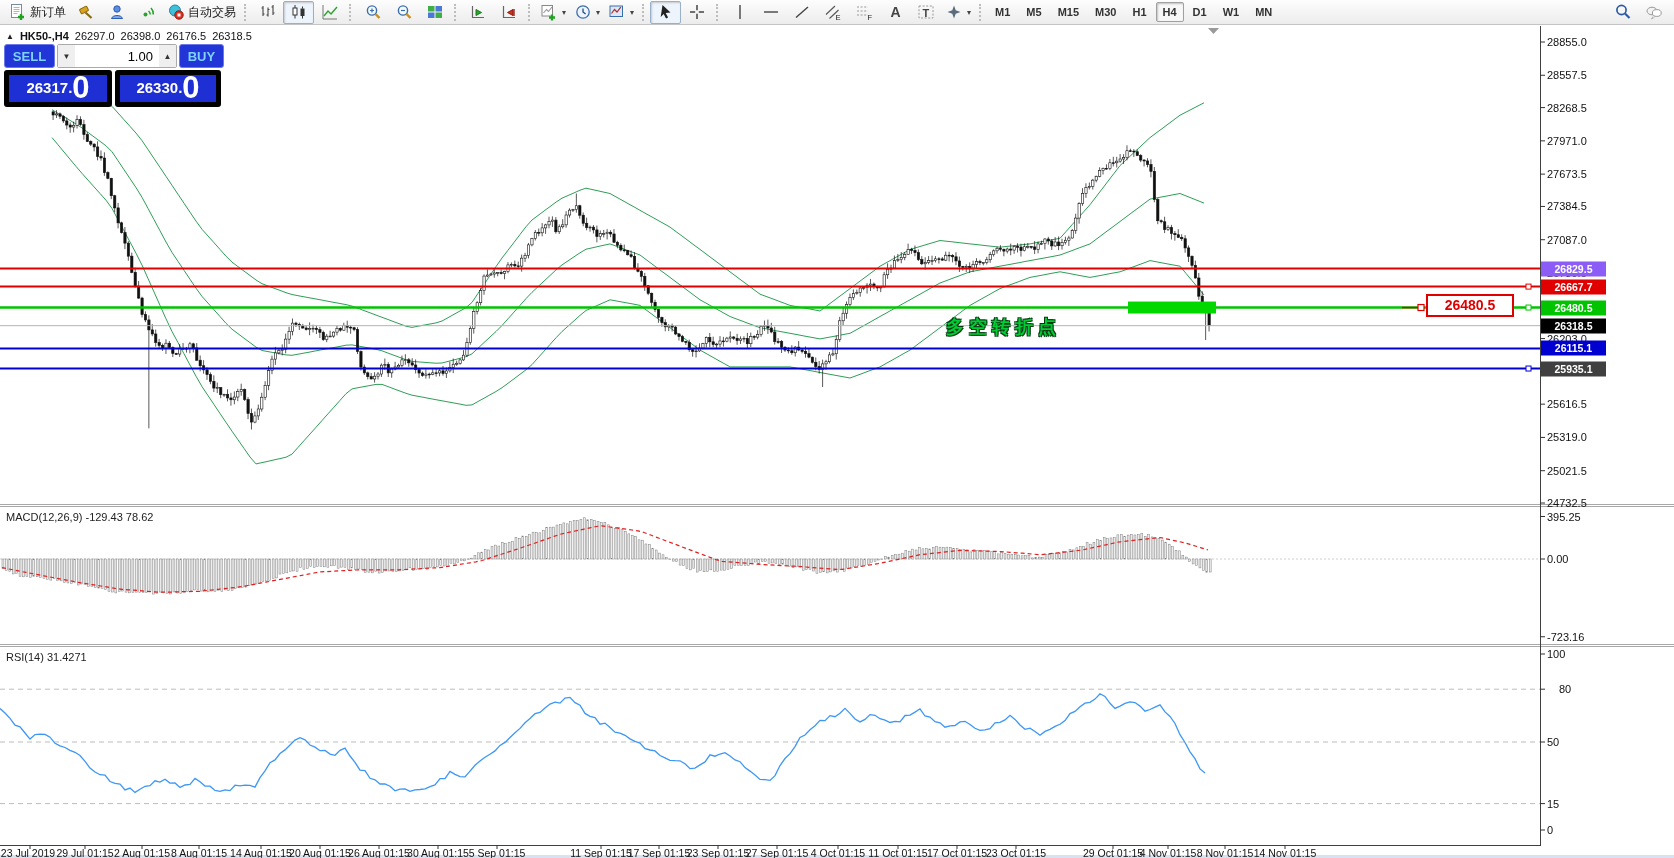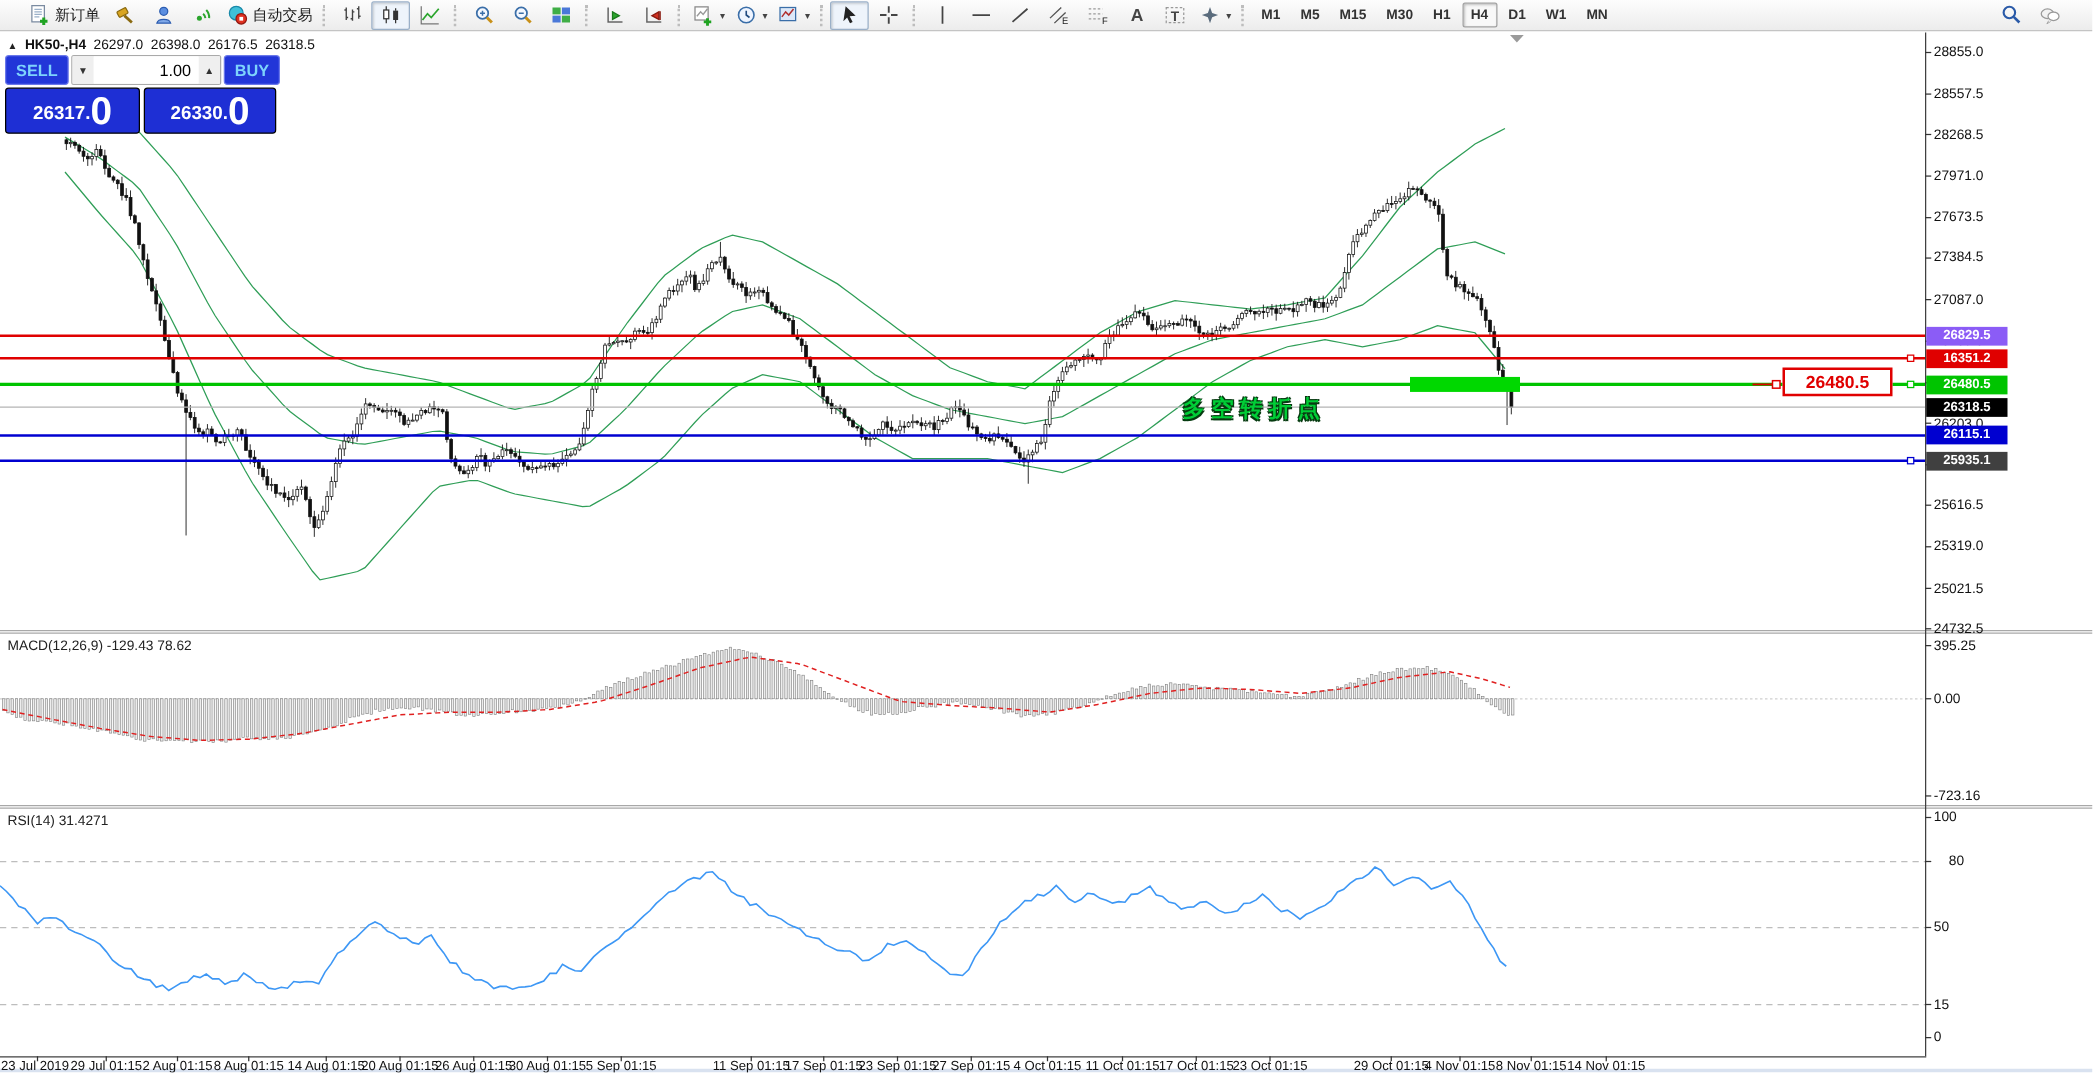--- a/index.html
+++ b/index.html
@@ -1,19 +1,19 @@
 <!DOCTYPE html>
 <html><head>
 <meta charset="utf-8">
 <style>
   html,body{margin:0;padding:0}
   body{width:1674px;height:858px;position:relative;overflow:hidden;background:#fff;
        font-family:"Liberation Sans",sans-serif;-webkit-font-smoothing:antialiased}
   #toolbar{position:absolute;left:0;top:0;width:1674px;height:25px;background:linear-gradient(#fdfdfd,#ececec);
-       border-bottom:1px solid #c4c4c4;display:flex;align-items:center;padding:0 19px;box-sizing:border-box;z-index:20}
+       border-bottom:1px solid #c4c4c4;display:flex;align-items:center;padding:0 5px;box-sizing:border-box;z-index:20}
   .tbtn{height:21px;min-width:23px;display:flex;align-items:center;justify-content:center;gap:3px;
        padding:0 3px;border:1px solid transparent;border-radius:2px;cursor:default}
   .tbtn.sel{border-color:#9ab0c8;background:#eef4fb;box-shadow:inset 1px 1px 2px rgba(0,0,0,.18)}
   .tbtn .lbl{font-size:12px;color:#1a1a1a;white-space:nowrap}
   .caret{font-size:8px;color:#444;margin-left:1px}
   .tsep{width:2px;height:17px;margin:0 4px;border-left:2px dotted #bdbdbd}
   .tf{font-size:11px;font-weight:bold;color:#333;padding:3px 6px;margin:0 1px;border:1px solid transparent;border-radius:2px}
   .tf.sel{border-color:#a0a0a0;background:#f8f8f8;box-shadow:inset 1px 1px 2px #c0c0c0}
   .spacer{flex:1}
   #chartsvg{position:absolute;left:0;top:0;z-index:1}
@@ -22,22 +22,22 @@
   #hdr b{font-weight:bold}
   #panel{position:absolute;left:4px;top:44px;width:220px;z-index:10}
   .prow{display:flex;gap:2px}
   .pbtn{background:#2236d8;color:#7dd3fc;font-weight:bold;font-size:13px;border:1px solid #6a78ea;border-radius:3px;
         height:24px;box-sizing:border-box;display:flex;align-items:center;justify-content:center}
   #sellbtn{width:52px}#buybtn{width:46px}
   #spin{flex:1;display:flex;border:1px solid #aaa;border-radius:2px;background:#fff;height:24px;box-sizing:border-box}
   .spbtn{width:17px;background:#efefef;border:0;font-size:8px;color:#333;padding:0}
   #vol{width:72px;border:0;outline:none;text-align:right;font-size:13px;padding:0 6px;font-family:"Liberation Sans",sans-serif}
   .prow2{margin-top:2px;display:flex;gap:3px}
-  .pprice{background:#1e2fd4;border:1px solid #000000;border-radius:3px;height:37px;box-sizing:border-box;
-        color:#fff;display:flex;align-items:flex-end;justify-content:center;padding-bottom:2px}
+  .pprice{background:#1e2fd4;border:5px solid #000000;border-radius:3px;height:37px;box-sizing:border-box;
+        color:#fff;display:flex;align-items:center;justify-content:center;padding-bottom:2px}
   .pprice .sm{font-size:15px;font-weight:bold;line-height:26px}
   .pprice .bg{font-size:31px;font-weight:bold;line-height:30px}
   #sellprice{width:108px}#buyprice{width:106px}
   .axlabel{position:absolute;left:1547px;font-size:11px;color:#111;transform:translateY(-50%);white-space:nowrap;z-index:5}
   .badge{position:absolute;left:1541px;width:65px;height:15px;line-height:15px;text-align:center;color:#fff;
         font-size:10.5px;font-weight:bold;transform:translateY(-50%);z-index:6}
   .datelabel{position:absolute;top:847px;transform:translateX(-50%);font-size:10.5px;color:#111;white-space:nowrap;z-index:5}
   .panelabel{position:absolute;left:6px;font-size:11px;color:#222;z-index:6}
   #annotation{position:absolute;left:946px;top:315px;z-index:7;font-size:18px;font-weight:bold;letter-spacing:5px;
         color:#00cd36;text-shadow:1px 1px 0 #063b10,-1px -1px 0 #063b10,1px -1px 0 #063b10,-1px 1px 0 #063b10}
@@ -1465,21 +1465,21 @@
     <div class="axlabel" style="top: 503.019px;">24732.5</div>
     <div class="axlabel" style="top: 516.5px;">395.25</div>
     <div class="axlabel" style="top: 559px;">0.00</div>
     <div class="axlabel" style="top: 636.759px;">-723.16</div>
     <div class="axlabel" style="top: 654px;">100</div>
     <div class="axlabel" style="top: 689.2px; padding-left: 12px;">80</div>
     <div class="axlabel" style="top: 742px;">50</div>
     <div class="axlabel" style="top: 803.6px;">15</div>
     <div class="axlabel" style="top: 830px;">0</div>
     <div class="badge" style="top: 268.512px; background: #8b5cf6;">26829.5</div>
-    <div class="badge" style="top: 286.606px; background: rgb(224, 0, 0);">16351.2</div>
+    <div class="badge" style="top: 286.606px; background: rgb(224, 0, 0);">26667.7</div>
     <div class="badge" style="top: 307.54px; background: rgb(0, 196, 0);">26480.5</div>
     <div class="badge" style="top: 325.657px; background: rgb(0, 0, 0);">26318.5</div>
     <div class="badge" style="top: 348.403px; background: rgb(0, 0, 208);">26115.1</div>
     <div class="badge" style="top: 368.532px; background: #404040;">25935.1</div>
   </div>
 <div id="datescontainer">
     <div class="datelabel" style="left: 28px;">23 Jul 2019</div>
     <div class="datelabel" style="left: 85px;">29 Jul 01:15</div>
     <div class="datelabel" style="left: 142px;">2 Aug 01:15</div>
     <div class="datelabel" style="left: 199px;">8 Aug 01:15</div>

